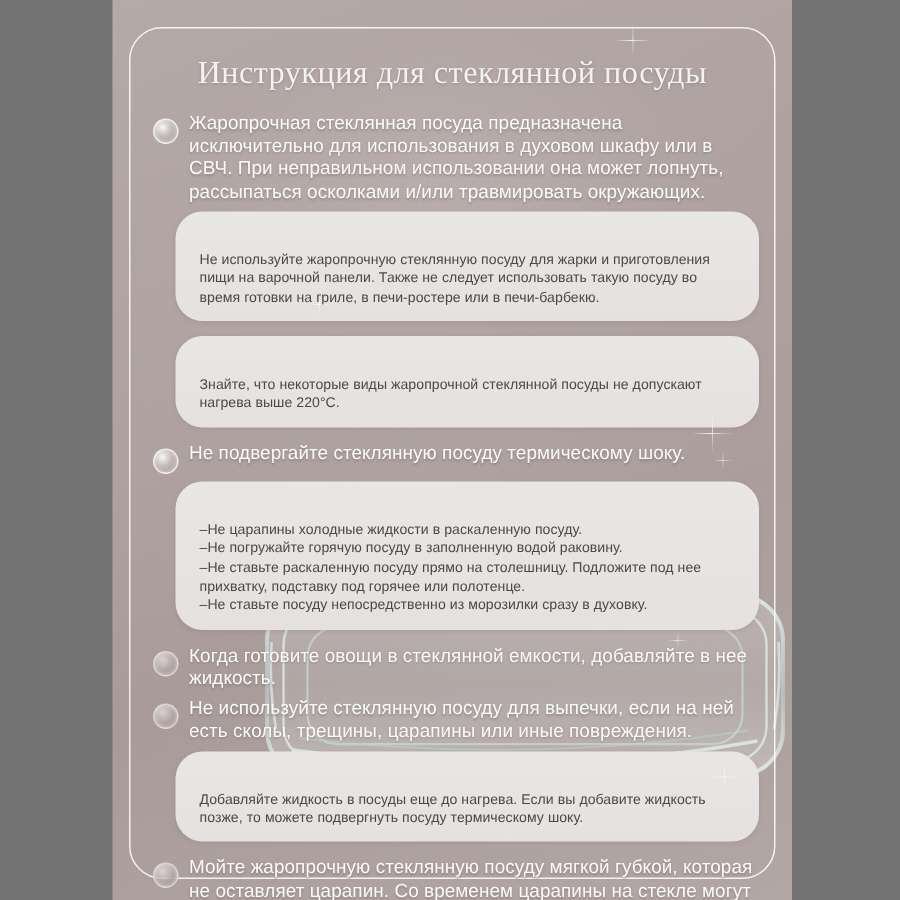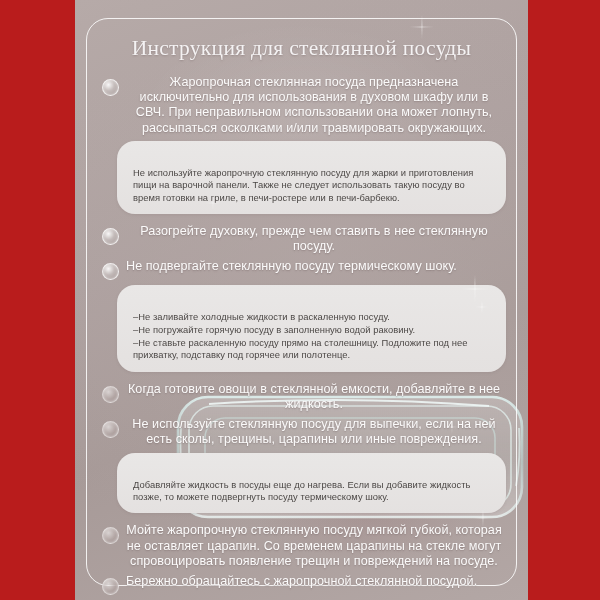--- a/index.html
+++ b/index.html
@@ -12,21 +12,21 @@
     height: 600px;
     overflow: hidden;
     font-family: "Liberation Sans", sans-serif;
     -webkit-font-smoothing: antialiased;
   }
 
   .page {
     position: relative;
     width: 600px;
     height: 600px;
-    background: #b91c1c;
+    background: #737373;
   }
 
   
   .card {
     position: absolute;
     left: 75px;
     top: 0;
     width: 453px;
     height: 600px;
     background:
@@ -116,21 +116,20 @@
     border-color: rgba(255,255,255,0.55);
   }
 
   .item-text {
     color: #fbfafa;
     font-size: 12.6px;
     line-height: 15.2px;
     letter-spacing: 0.05px;
     text-shadow: 0 1px 1.5px rgba(110,96,96,0.45);
     padding-right: 4px;
-    text-align: center;
   }
 
   .subbox {
     margin: 4px 0 10px 20px;
     background: linear-gradient(180deg, #e9e7e6 0%, #e4e1e0 100%);
     border-radius: 18px;
     padding: 26px 16px 10px 16px;
     box-shadow: 0 1px 3px rgba(120,105,105,0.18);
   }
   .subbox p {
@@ -222,35 +221,35 @@
 
       <div class="item">
         <span class="bullet"></span>
         <span class="item-text">Жаропрочная стеклянная посуда предназначена исключительно для использования в духовом шкафу или в СВЧ. При неправильном использовании она может лопнуть, рассыпаться осколками и/или травмировать окружающих.</span>
       </div>
 
       <div class="subbox">
         <p>Не используйте жаропрочную стеклянную посуду для жарки и приготовления пищи на варочной панели. Также не следует использовать такую посуду во время готовки на гриле, в печи-ростере или в печи-барбекю.</p>
       </div>
 
-      <div class="item">
-        <span class="bullet"></span>
-        <span class="item-text">Разогрейте духовку, прежде чем ставить в нее стеклянную посуду.</span>
-      </div>
-
+
+      <div class="subbox">
+        <p>Знайте, что некоторые виды жаропрочной стеклянной посуды не допускают нагрева выше 220°C.</p>
+      </div>
 
       <div class="item">
         <span class="bullet"></span>
         <span class="item-text">Не подвергайте стеклянную посуду термическому шоку.</span>
       </div>
 
       <div class="subbox dashed">
-        <p>–Не заливайте холодные жидкости в раскаленную посуду.</p>
+        <p>–Не царапины холодные жидкости в раскаленную посуду.</p>
         <p>–Не погружайте горячую посуду в заполненную водой раковину.</p>
         <p>–Не ставьте раскаленную посуду прямо на столешницу. Подложите под нее прихватку, подставку под горячее или полотенце.</p>
+        <p>–Не ставьте посуду непосредственно из морозилки сразу в духовку.</p>
       </div>
 
       <div class="item">
         <span class="bullet solid"></span>
         <span class="item-text">Когда готовите овощи в стеклянной емкости, добавляйте в нее жидкость.</span>
       </div>
 
       <div class="item">
         <span class="bullet solid"></span>
         <span class="item-text">Не используйте стеклянную посуду для выпечки, если на ней есть сколы, трещины, царапины или иные повреждения.</span>

